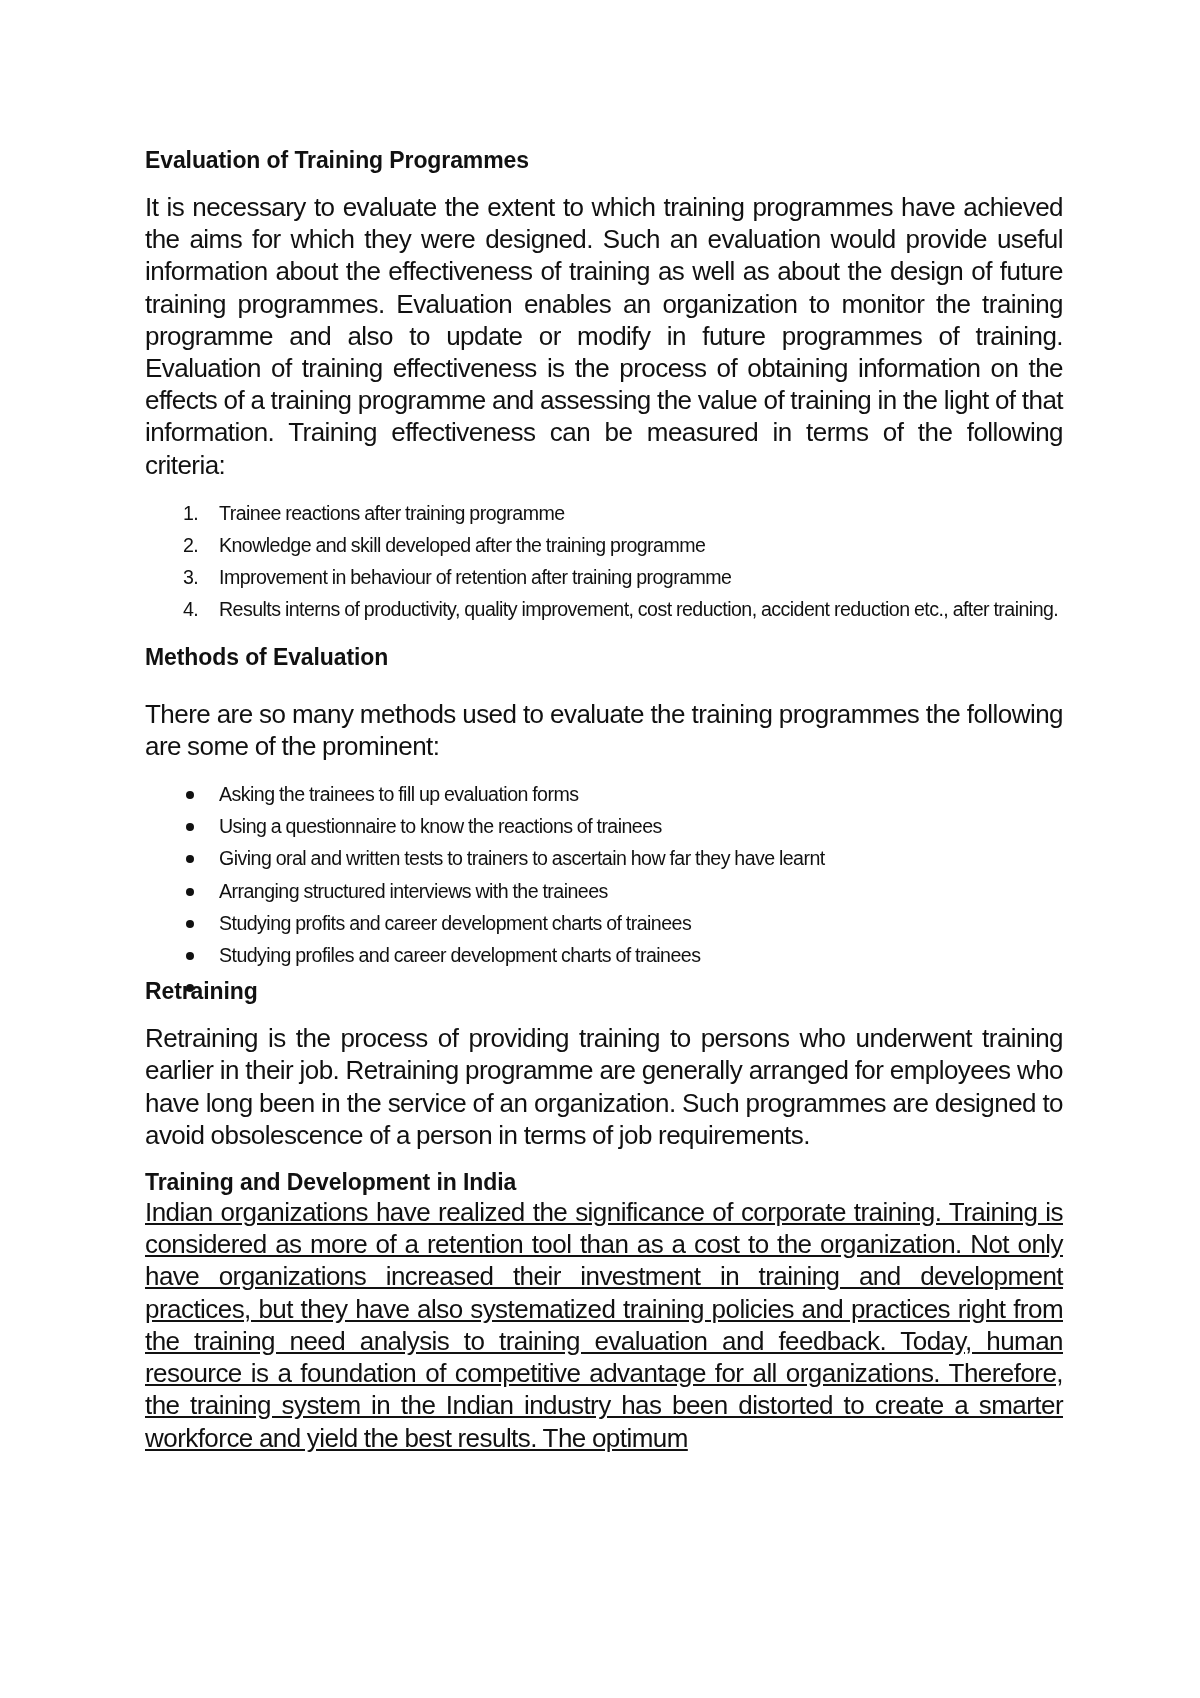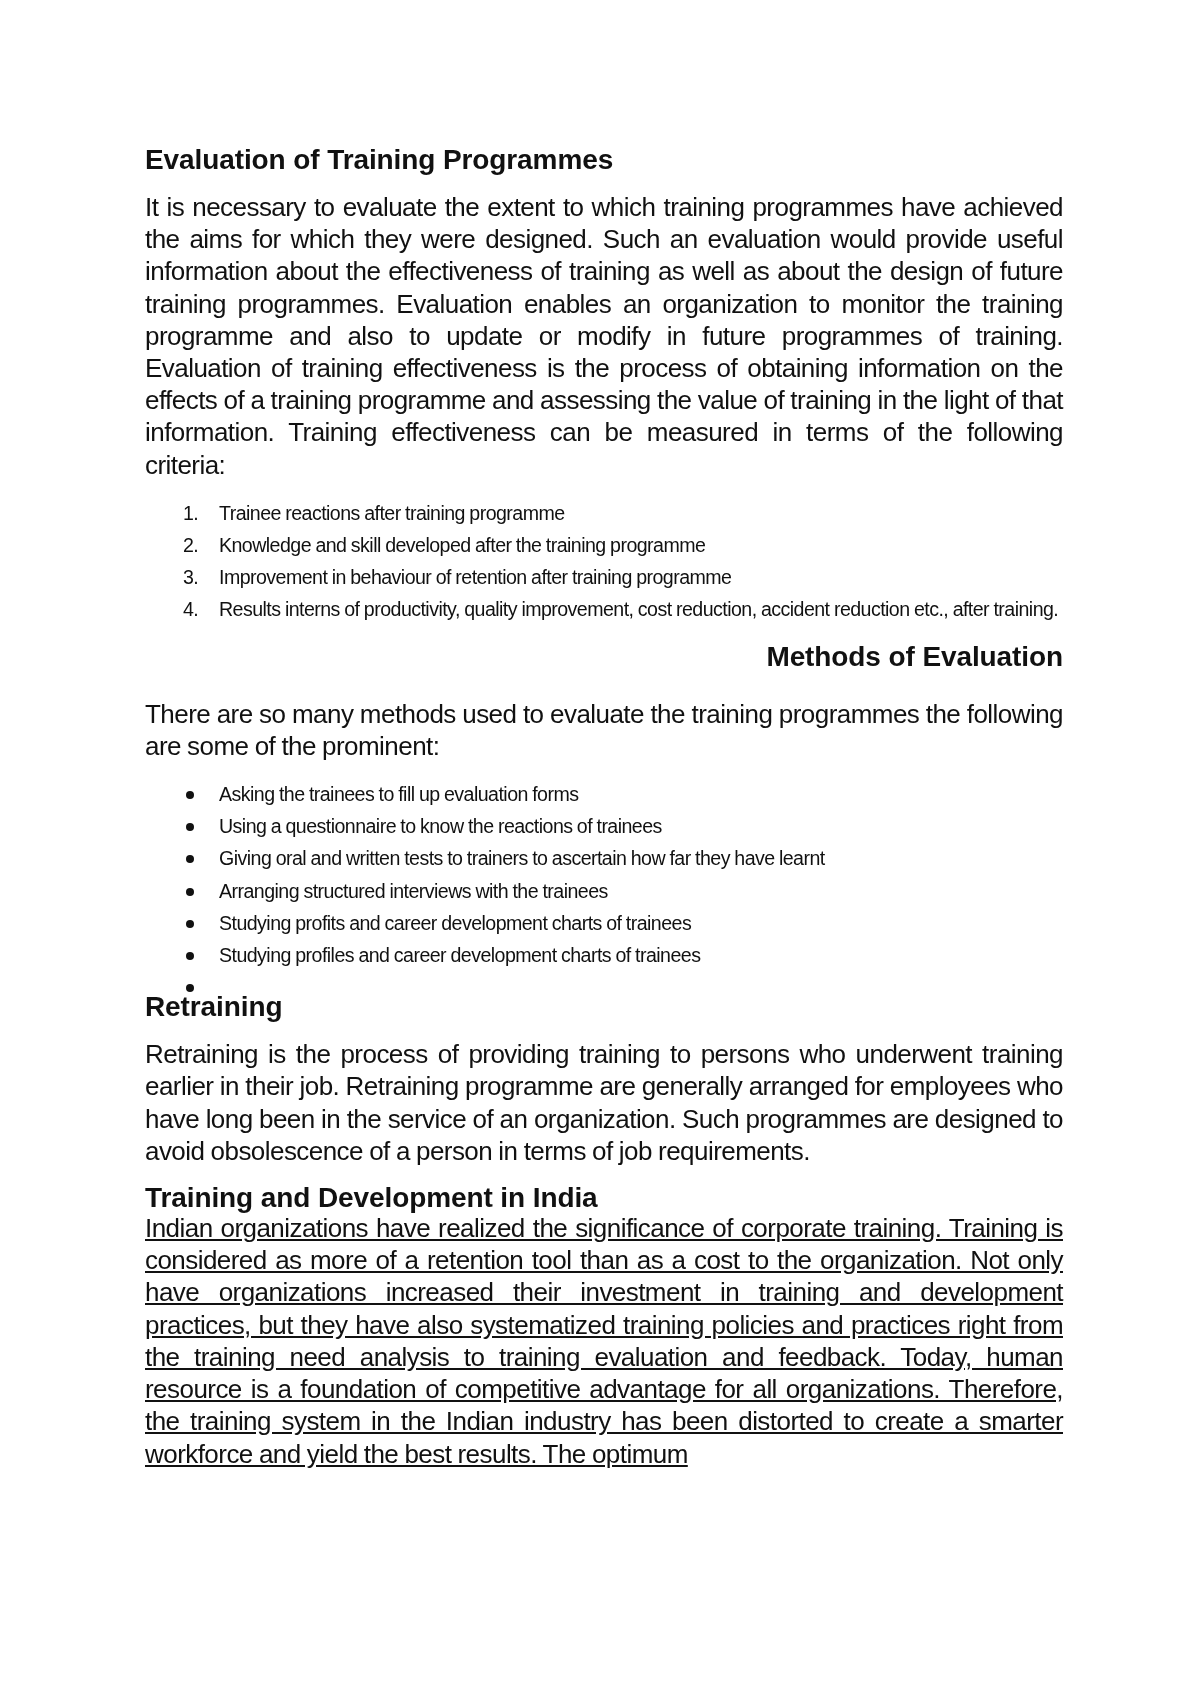--- a/index.html
+++ b/index.html
@@ -17,21 +17,21 @@
     }
     .page {
       position: absolute;
       left: 145px;
       top: 146px;
       width: 918px;
     }
     .doc-heading {
       font-family: "Liberation Sans", sans-serif;
       font-weight: bold;
-      font-size: 28px;
+      font-size: 23px;
       line-height: 28px;
       margin: 0;
       letter-spacing: -0.1px;
     }
     .doc-para {
       font-size: 26px;
       line-height: 32.2px;
       text-align: justify;
       margin: 0;
       letter-spacing: -0.55px;
@@ -61,24 +61,24 @@
       left: 41px;
       top: 13px;
       width: 8px;
       height: 8px;
       border-radius: 50%;
       background: #111111;
     }
     #h1 { margin-top: 0; }
     #p1 { margin-top: 17px; }
     #ol1 { margin-top: 16px; }
-    #h2 { margin-top: 17px; text-align: right; }
+    #h2 { margin-top: 17px; }
     #p2 { margin-top: 27px; }
     #ul1 { margin-top: 16px; }
-    #h3 { margin-top: 22px; }
+    #h3 { margin-top: 6px; }
     #p3 { margin-top: 17px; }
     #h4 { margin-top: 17px; }
     #p4 { margin-top: 0; text-decoration: underline; }
   </style>
 </head>
 <body>
 
 <div class="page">
 
   <h2 id="h1" class="doc-heading">Evaluation of Training Programmes</h2>

